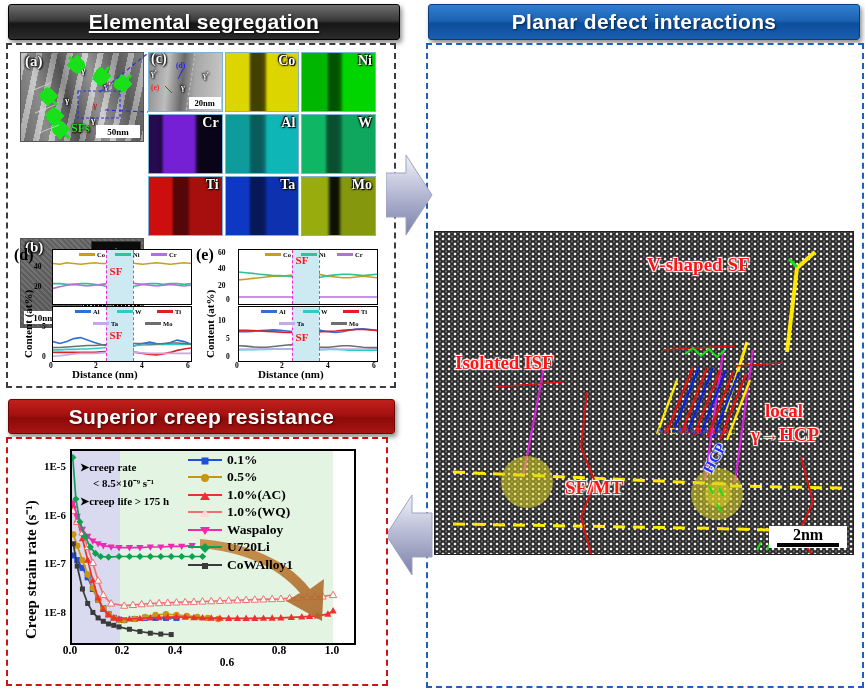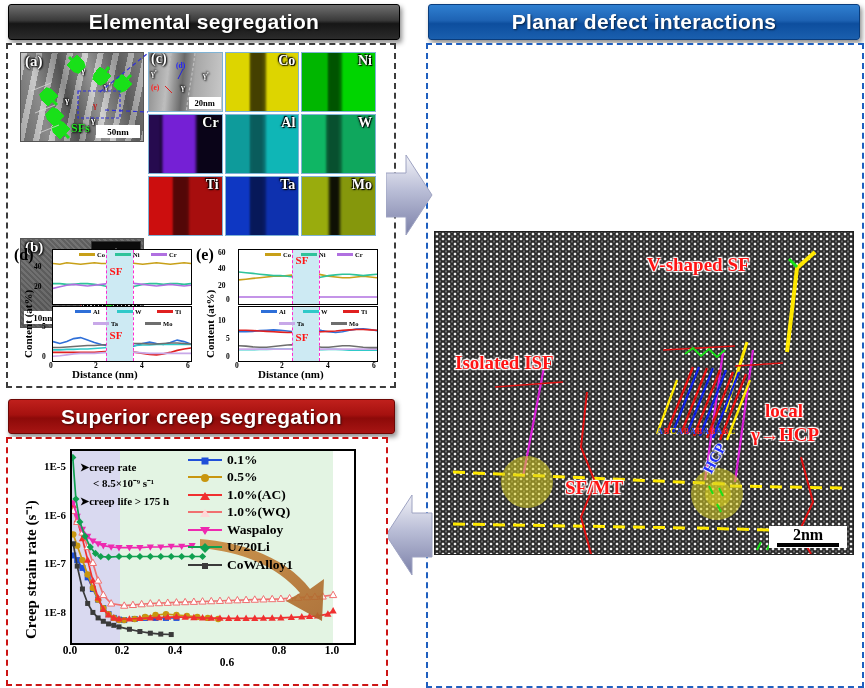--- a/index.html
+++ b/index.html
@@ -12,21 +12,21 @@
   
   .abs{position:absolute;}
   .ttl{
     position:absolute;display:flex;align-items:center;justify-content:center;
     color:#ffffff;font-weight:bold;font-family:"Liberation Sans",sans-serif;
     letter-spacing:.3px;border-radius:3px;
     box-shadow:2px 3px 5px rgba(0,0,0,.45);
     text-shadow:1px 1px 2px rgba(0,0,0,.6);
   }
   .ttl-dark{background:linear-gradient(180deg,#6f6f6f 0%,#3a3a3a 45%,#161616 55%,#2b2b2b 100%);
-            border:1px solid #000;}
+            border:1px solid #000;text-decoration:underline;}
   .ttl-blue{background:linear-gradient(180deg,#2f7fd0 0%,#1e63b4 45%,#0d4e9e 55%,#1a5fae 100%);
             border:1px solid #0a3d7d;}
   .ttl-red {background:linear-gradient(180deg,#c0201c 0%,#a5110f 45%,#8d0a09 55%,#a81513 100%);
             border:1px solid #6d0705;}
 
   .panel-dash-gray {border:2px dashed #3c3c3c;}
   .panel-dash-red  {border:2px dashed #cc1414;}
   .panel-dash-blue {border:2px dashed #1f5fbf;}
 
   
@@ -104,21 +104,21 @@
 
 <div class="ttl ttl-dark" style="left:8px;top:4px;width:390px;height:34px;font-size:21px;">
   <span>Elemental segregation</span>
 </div>
 
 <div class="ttl ttl-blue" style="left:428px;top:4px;width:430px;height:34px;font-size:21px;">
   <span>Planar defect interactions</span>
 </div>
 
 <div class="ttl ttl-red" style="left:8px;top:399px;width:385px;height:33px;font-size:21px;">
-  <span>Superior creep segregation</span>
+  <span>Superior creep resistance</span>
 </div>
 
 <div class="abs panel-dash-gray" style="left:6px;top:43px;width:386px;height:341px;background:#fff;"></div>
 
 <div class="micro grainy" style="left:20px;top:52px;width:122px;height:88px;border:1px solid #555;">
   <div class="lbl outl-w" style="left:4px;top:0px;font-size:15px;">(a)</div>
   <div class="lbl outl-w" style="left:60px;top:12px;font-size:9px;">γ</div>
   <div class="lbl outl-w" style="left:83px;top:28px;font-size:9px;">γ'</div>
   <div class="lbl outl-w" style="left:44px;top:42px;font-size:9px;">γ</div>
   <div class="lbl outl-w" style="left:70px;top:62px;font-size:9px;">γ</div>

